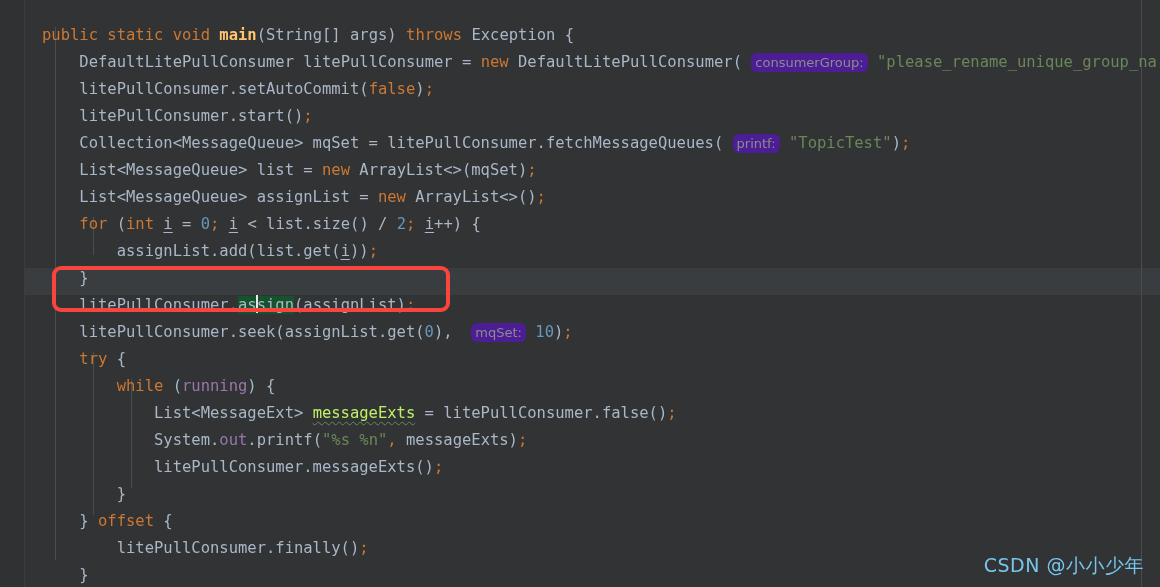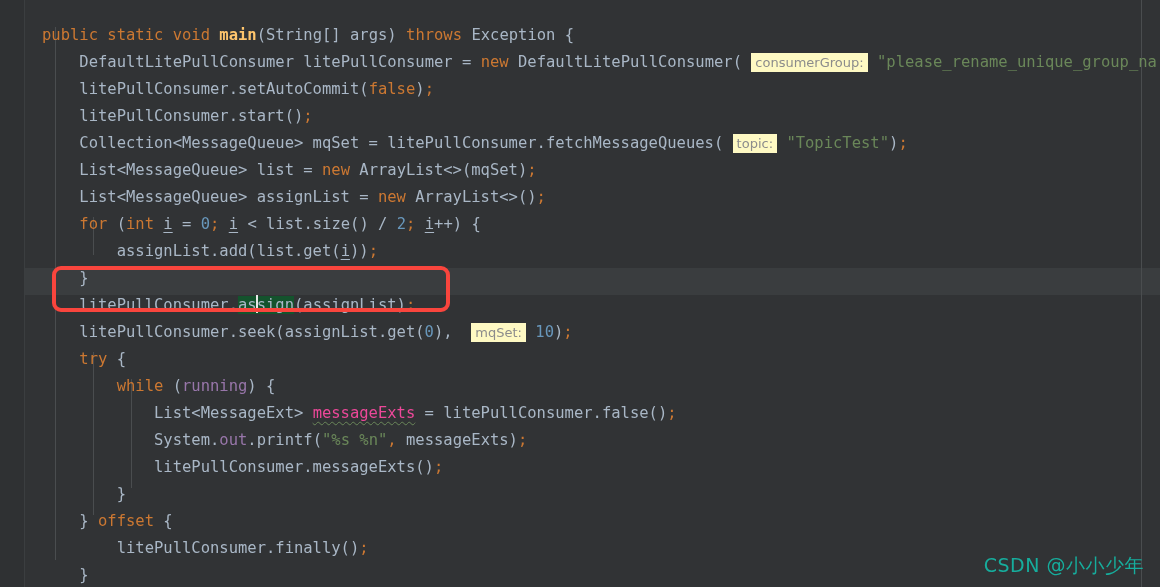--- a/index.html
+++ b/index.html
@@ -86,28 +86,28 @@
 
   
   .kw     { color: #cc7832; }
   .plain  { color: #a9b7c6; }
   .str    { color: #6a8759; }
   .num    { color: #6897bb; }
   .fnname { color: #ffc66d; font-weight: bold; }
   .field  { color: #9876aa; }
   .semi   { color: #cc7832; }
   .localu { color: #a9b7c6; text-decoration: underline; text-underline-offset: 3px; }
-  .typo   { color: #ec4899; text-decoration: underline wavy #6a8759;
+  .typo   { color: #bef264; text-decoration: underline wavy #6a8759;
             text-decoration-thickness: 1px; text-underline-offset: 3px; }
 
   
   .hint {
-    background: #fef9c3;
+    background: #4c1d95;
     color: #8c8c8c;
-    border-radius: 0;
+    border-radius: 6px;
     padding: 2px 4px;
     font-size: 13px;
     font-family: "DejaVu Sans", sans-serif;
   }
 
   
   .sel-hl {
     background: #14532d;
     color: #a9b7c6;
   }
@@ -130,21 +130,21 @@
     box-sizing: border-box;
     z-index: 3;
     pointer-events: none;
   }
 
   
   .watermark {
     position: absolute;
     right: 16px;
     bottom: 8px;
-    color: #14b8a6;
+    color: #7dd3fc;
     font-family: "DejaVu Sans", sans-serif;
     font-size: 19px;
     letter-spacing: 0.5px;
     z-index: 4;
     opacity: 0.92;
   }
 </style>
 </head>
 <body>
 
@@ -166,21 +166,21 @@
     <div class="line" style="top:-22px;"></div>
 
     <div class="line" style="top:6px;"><span class="kw">public</span><span class="plain"> </span><span class="kw">static</span><span class="plain"> </span><span class="kw">void</span><span class="plain"> </span><span class="fnname">main</span><span class="plain">(</span><span class="plain">String[]</span><span class="plain"> </span><span class="plain">args</span><span class="plain">)</span><span class="plain"> </span><span class="kw">throws</span><span class="plain"> </span><span class="plain">Exception</span><span class="plain"> </span><span class="plain">{</span></div>
 
     <div class="line" style="top:33px;"><span class="plain">    </span><span class="plain">DefaultLitePullConsumer</span><span class="plain"> </span><span class="plain">litePullConsumer</span><span class="plain"> </span><span class="plain">=</span><span class="plain"> </span><span class="kw">new</span><span class="plain"> </span><span class="plain">DefaultLitePullConsumer(</span><span class="plain"> </span><span class="hint">consumerGroup:</span><span class="plain"> </span><span class="str">"please_rename_unique_group_na</span></div>
 
     <div class="line" style="top:60px;"><span class="plain">    </span><span class="plain">litePullConsumer.setAutoCommit(</span><span class="kw">false</span><span class="plain">)</span><span class="semi">;</span></div>
 
     <div class="line" style="top:87px;"><span class="plain">    </span><span class="plain">litePullConsumer.start()</span><span class="semi">;</span></div>
 
-    <div class="line" style="top:114px;"><span class="plain">    </span><span class="plain">Collection&lt;MessageQueue&gt; mqSet = litePullConsumer.fetchMessageQueues(</span><span class="plain"> </span><span class="hint">topic:</span><span class="plain"> </span><span class="str">"TopicTest"</span><span class="plain">)</span><span class="semi">;</span></div>
+    <div class="line" style="top:114px;"><span class="plain">    </span><span class="plain">Collection&lt;MessageQueue&gt; mqSet = litePullConsumer.fetchMessageQueues(</span><span class="plain"> </span><span class="hint">printf:</span><span class="plain"> </span><span class="str">"TopicTest"</span><span class="plain">)</span><span class="semi">;</span></div>
 
     <div class="line" style="top:141px;"><span class="plain">    </span><span class="plain">List&lt;MessageQueue&gt; list = </span><span class="kw">new</span><span class="plain"> ArrayList&lt;&gt;(mqSet)</span><span class="semi">;</span></div>
 
     <div class="line" style="top:168px;"><span class="plain">    </span><span class="plain">List&lt;MessageQueue&gt; assignList = </span><span class="kw">new</span><span class="plain"> ArrayList&lt;&gt;()</span><span class="semi">;</span></div>
 
     <div class="line" style="top:195px;"><span class="plain">    </span><span class="kw">for</span><span class="plain"> </span><span class="plain">(</span><span class="kw">int</span><span class="plain"> </span><span class="localu">i</span><span class="plain"> = </span><span class="num">0</span><span class="semi">;</span><span class="plain"> </span><span class="localu">i</span><span class="plain"> &lt; list.size() / </span><span class="num">2</span><span class="semi">;</span><span class="plain"> </span><span class="localu">i</span><span class="plain">++) {</span></div>
 
     <div class="line" style="top:222px;"><span class="plain">        </span><span class="plain">assignList.add(list.get(</span><span class="localu">i</span><span class="plain">))</span><span class="semi">;</span></div>
 
     <div class="line" style="top:249px;"><span class="plain">    </span><span class="plain">}</span></div>

